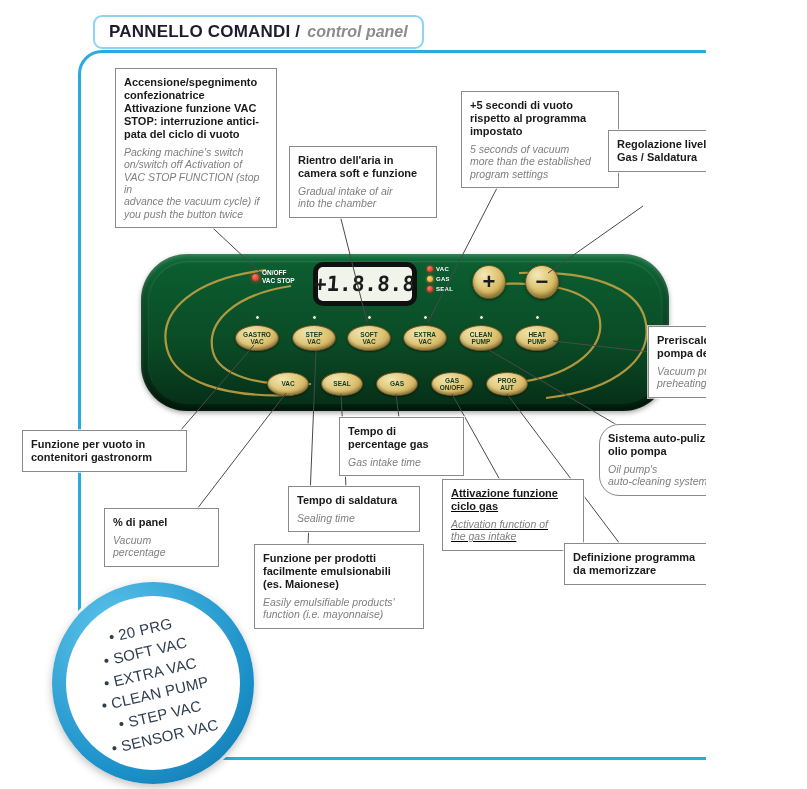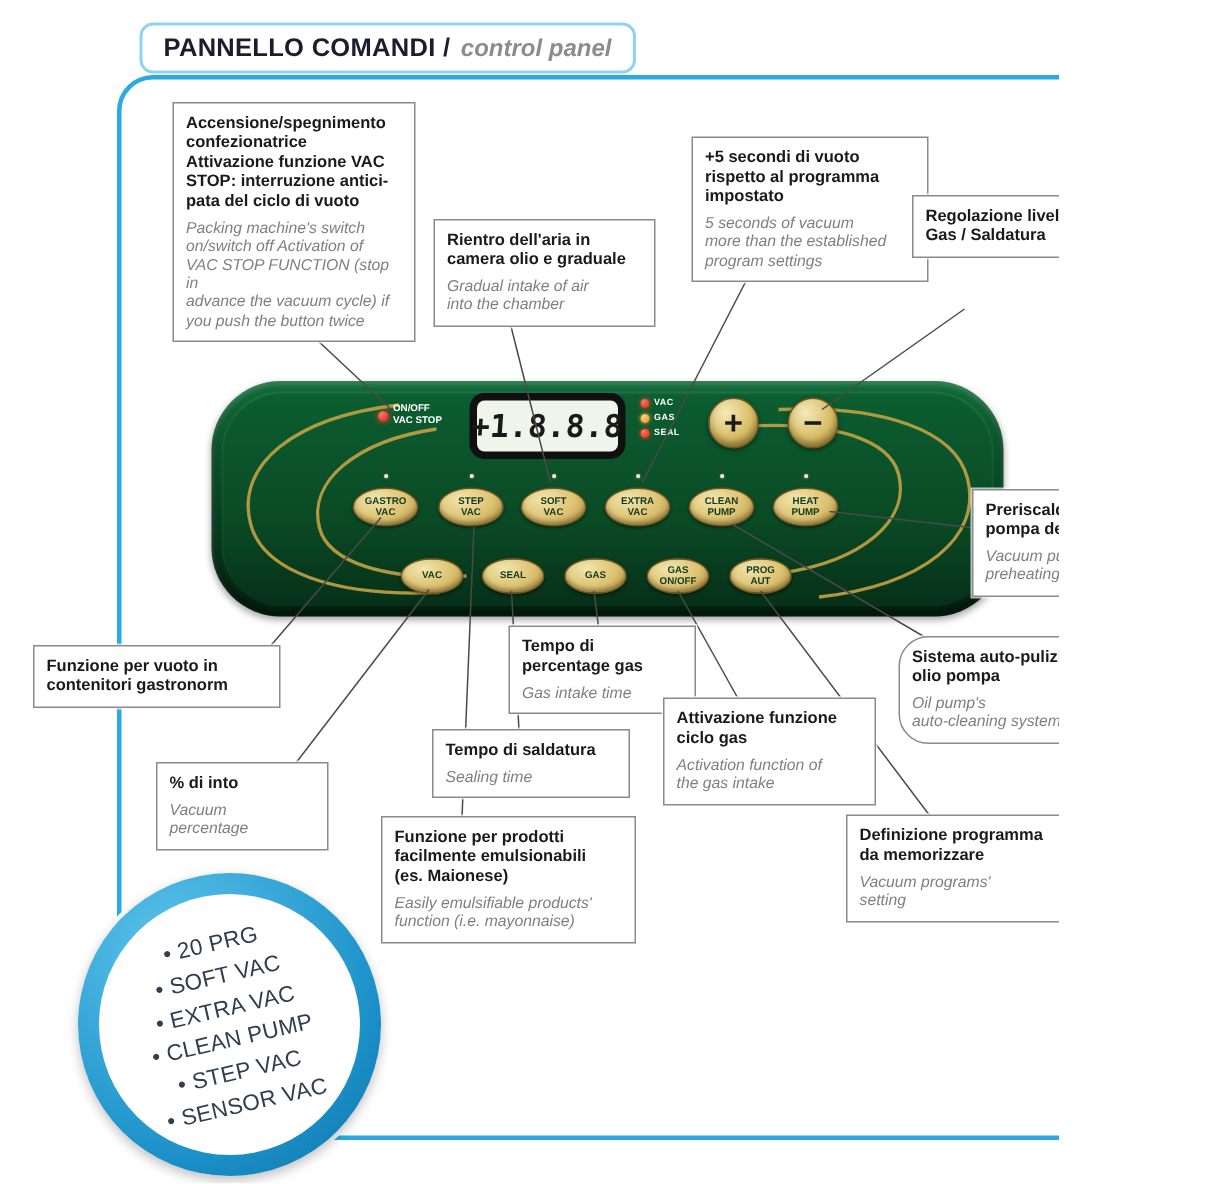--- a/index.html
+++ b/index.html
@@ -221,21 +221,21 @@
 STOP: interruzione antici-
 pata del ciclo di vuoto</div>
     <div class="en">Packing machine's switch
 on/switch off Activation of
 VAC STOP FUNCTION (stop in
 advance the vacuum cycle) if
 you push the button twice</div>
   </div>
   <div class="callout" style="left:289px; top:146px; width:148px;">
     <div class="it">Rientro dell'aria in
-camera olio e graduale</div>
+camera soft e funzione</div>
     <div class="en">Gradual intake of air
 into the chamber</div>
   </div>
   <div class="callout" style="left:461px; top:91px;  width:158px;">
     <div class="it">+5 secondi di vuoto
 rispetto al programma
 impostato</div>
     <div class="en">5 seconds of vacuum
 more than the established
 program settings</div>
@@ -254,51 +254,49 @@
     <div class="it">Sistema auto-pulizia
 olio pompa</div>
     <div class="en">Oil pump's
 auto-cleaning system</div>
   </div>
   <div class="callout" style="left:22px;  top:430px; width:165px;">
     <div class="it">Funzione per vuoto in
 contenitori gastronorm</div>
   </div>
   <div class="callout" style="left:104px; top:508px; width:115px;">
-    <div class="it">% di into</div>
+    <div class="it">% di panel</div>
     <div class="en">Vacuum
 percentage</div>
   </div>
   <div class="callout" style="left:339px; top:417px; width:125px;">
     <div class="it">Tempo di
 percentage gas</div>
     <div class="en">Gas intake time</div>
   </div>
   <div class="callout" style="left:288px; top:486px; width:132px;">
     <div class="it">Tempo di saldatura</div>
     <div class="en">Sealing time</div>
   </div>
   <div class="callout" style="left:254px; top:544px; width:170px;">
     <div class="it">Funzione per prodotti
 facilmente emulsionabili
 (es. Maionese)</div>
     <div class="en">Easily emulsifiable products'
 function (i.e. mayonnaise)</div>
   </div>
-  <div class="callout" style="left:442px; top:465px; width:142px;">
+  <div class="callout" style="left:442px; top:479px; width:142px;text-decoration:underline;">
     <div class="it">Attivazione funzione
 ciclo gas</div>
     <div class="en">Activation function of
 the gas intake</div>
   </div>
   <div class="callout" style="left:564px; top:543px; width:155px;">
     <div class="it">Definizione programma
 da memorizzare</div>
-    <div class="en">Vacuum programs'
-setting</div>
   </div>
 
   <div class="badge">
     <div class="badge-inner">
       <div class="badge-list">
         <span>• 20 PRG</span>
         <span>• SOFT VAC</span>
         <span>• EXTRA VAC</span>
         <span>• CLEAN PUMP</span>
         <span>• STEP VAC</span>

